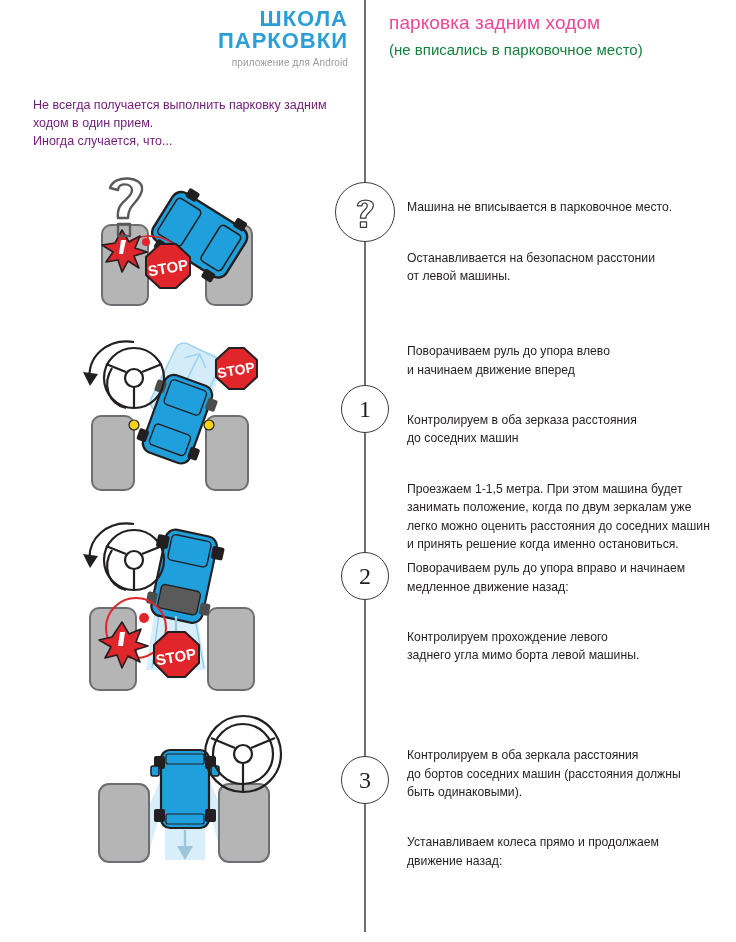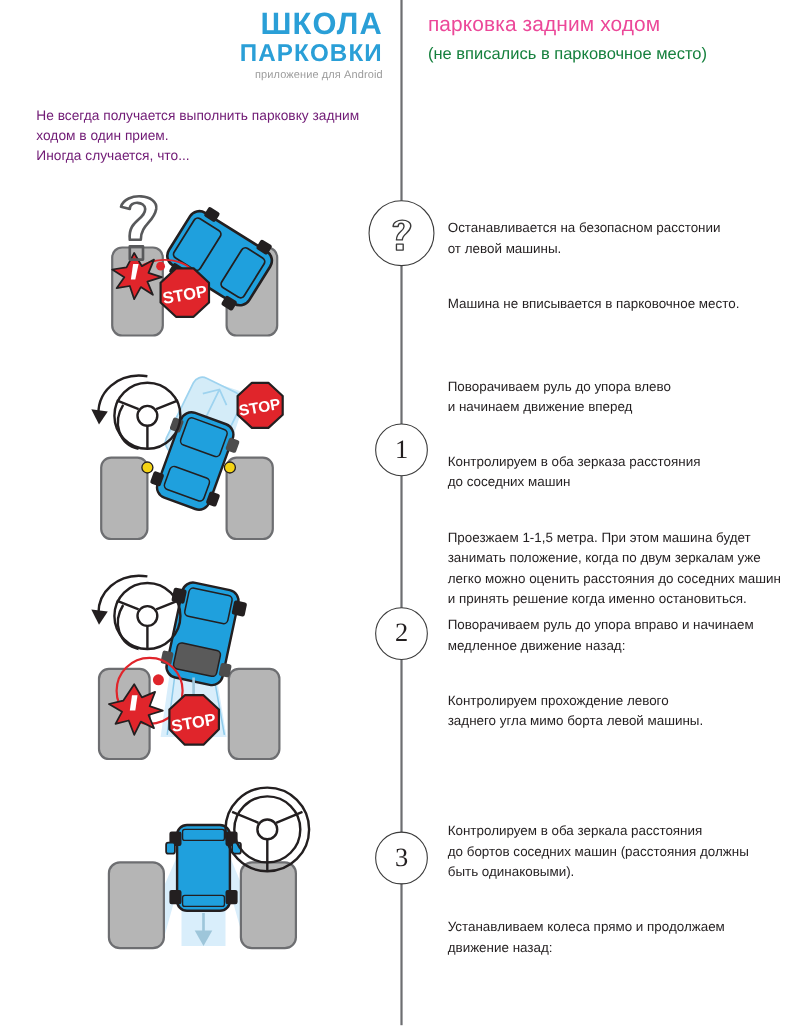--- a/index.html
+++ b/index.html
@@ -7,21 +7,21 @@
     width:736px;height:942px;position:relative;overflow:hidden;
     font-family:"Liberation Sans","DejaVu Sans",sans-serif;
     color:#231f20;
   }
   .page{position:absolute;inset:0;}
 
   
   .logo{position:absolute;left:178px;top:8px;width:170px;text-align:right;}
   .logo-l1,.logo-l2{
     font-weight:bold;color:#2a9fd7;letter-spacing:1px;line-height:1.02;
-    font-size:28px;
+    font-size:22px;
   }
   .logo-l2{font-size:22px;}
   .logo-sub{
     color:#9b9b9b;font-size:10px;margin-top:4px;letter-spacing:.1px;
   }
 
   .vline{
     position:absolute;left:364px;top:0;width:2px;height:932px;
     background:#6d6e71;
   }
@@ -116,23 +116,23 @@
     <span>1</span>
   </div>
   <div class="marker n2">
     <span>2</span>
   </div>
   <div class="marker n3">
     <span>3</span>
   </div>
 
   <div class="txt t0">
+    <p>Машина не вписывается в парковочное место.</p>
     <p>Останавливается на безопасном расстонии
 от левой машины.</p>
-    <p>Машина не вписывается в парковочное место.</p>
   </div>
 
   <div class="txt t1">
     <p>Поворачиваем руль до упора влево
 и начинаем движение вперед</p>
     <p>Контролируем в оба зерказа расстояния
 до соседних машин</p>
     <p>Проезжаем 1-1,5 метра. При этом машина будет
 занимать положение, когда по двум зеркалам уже
 легко можно оценить расстояния до соседних машин

